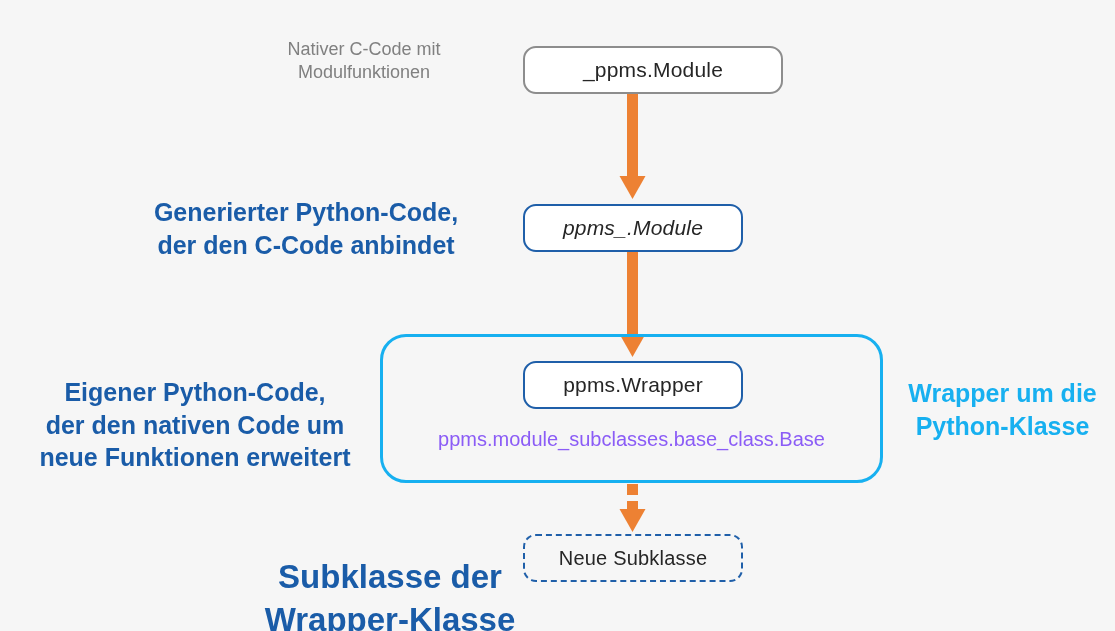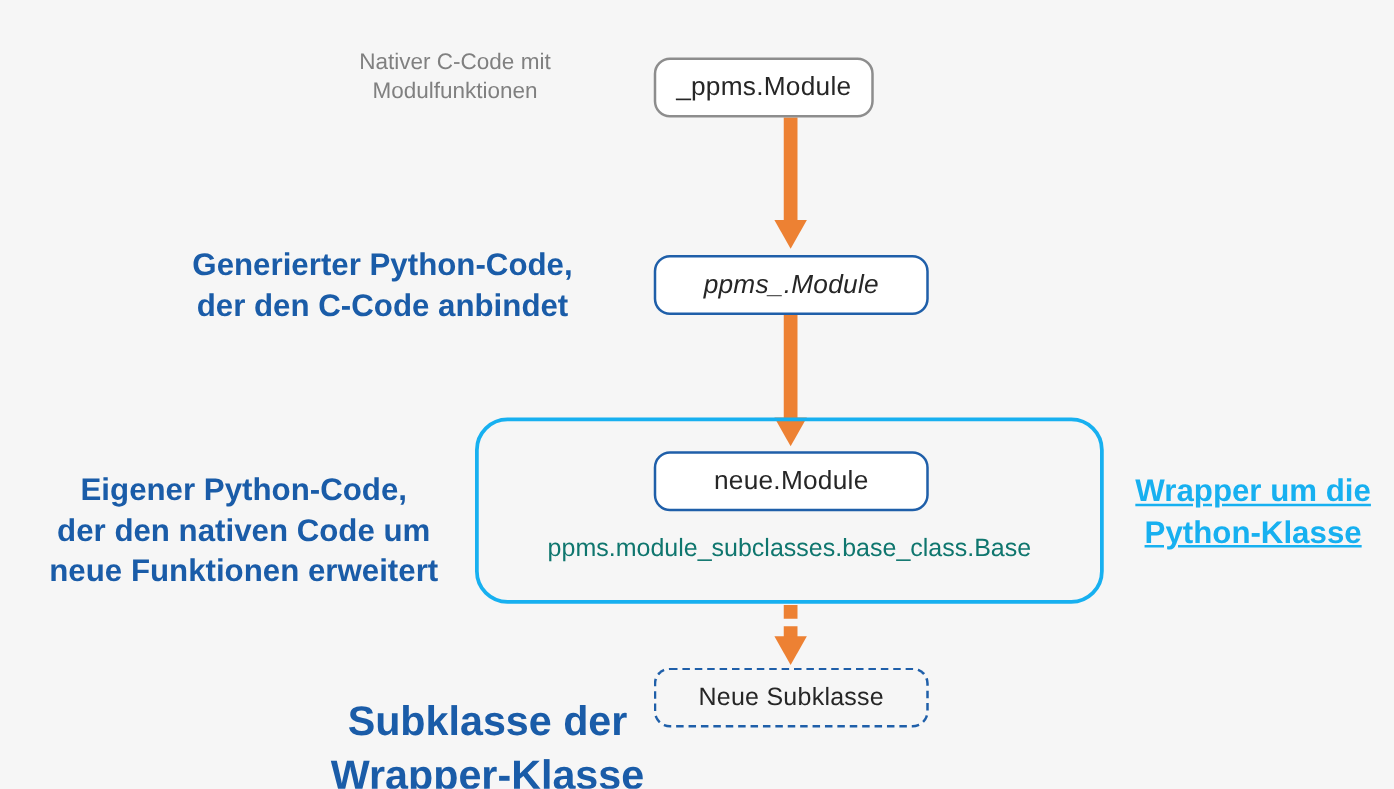--- a/index.html
+++ b/index.html
@@ -37,42 +37,42 @@
   #label-generated {
     left: 110px; top: 196px; width: 392px;
     font-size: 25px; font-weight: 600;
   }
   #label-own {
     left: 20px; top: 352px; width: 350px;
     font-size: 25px; font-weight: 600; margin-top: 24px;
   }
   #label-wrapper {
     left: 890px; top: 377px; width: 225px;
-    font-size: 25px; font-weight: 600; text-decoration: underline;
+    font-size: 25px; font-weight: 600;
   }
   #label-subclass {
     left: 225px; top: 527px; width: 330px;
     font-size: 33px; font-weight: 600; margin-top: 29px;
   }
 
   
   .node {
     position: absolute;
     box-sizing: border-box;
     display: flex;
     align-items: center;
     justify-content: center;
     border-radius: 13px;
     background: #ffffff;
     color: #262626;
     font-size: 21px;
     letter-spacing: 0.2px;
   }
   #node-native {
-    left: 523px; top: 46px; width: 176px; height: 48px;
+    left: 523px; top: 46px; width: 260px; height: 48px;
     border: 2px solid #8d8d8d;
   }
   #node-generated {
     left: 523px; top: 204px; width: 220px; height: 48px;
     border: 2px solid #1f5fa9;
     font-style: italic;
   }
   #node-wrapped {
     left: 523px; top: 361px; width: 220px; height: 48px;
     border: 2px solid #1f5fa9;
@@ -94,21 +94,21 @@
     border: 3px solid #17b0f0;
     border-radius: 26px;
     background: transparent;
   }
   #base-class-text {
     position: absolute;
     left: 380px; top: 428px;
     width: 503px;
     text-align: center;
     font-size: 20px;
-    color: #0f766e;
+    color: #8b5cf6;
   }
 
   
   .arrow {
     position: absolute;
     left: 0; top: 0;
     width: 1115px; height: 631px;
     pointer-events: none;
   }
 </style>
@@ -141,21 +141,21 @@
 
   <div class="node" id="node-native">
     <span>_ppms.Module</span>
   </div>
 
   <div class="node" id="node-generated">
     <span>ppms_.Module</span>
   </div>
 
   <div class="node" id="node-wrapped">
-    <span>neue.Module</span>
+    <span>ppms.Wrapper</span>
   </div>
 
   <div class="node" id="node-subclass">
     <span>Neue Subklasse</span>
   </div>
 
   <div class="label label-gray" id="label-native">Nativer C-Code mit
 Modulfunktionen</div>
 
   <div class="label label-blue" id="label-generated">Generierter Python-Code,

